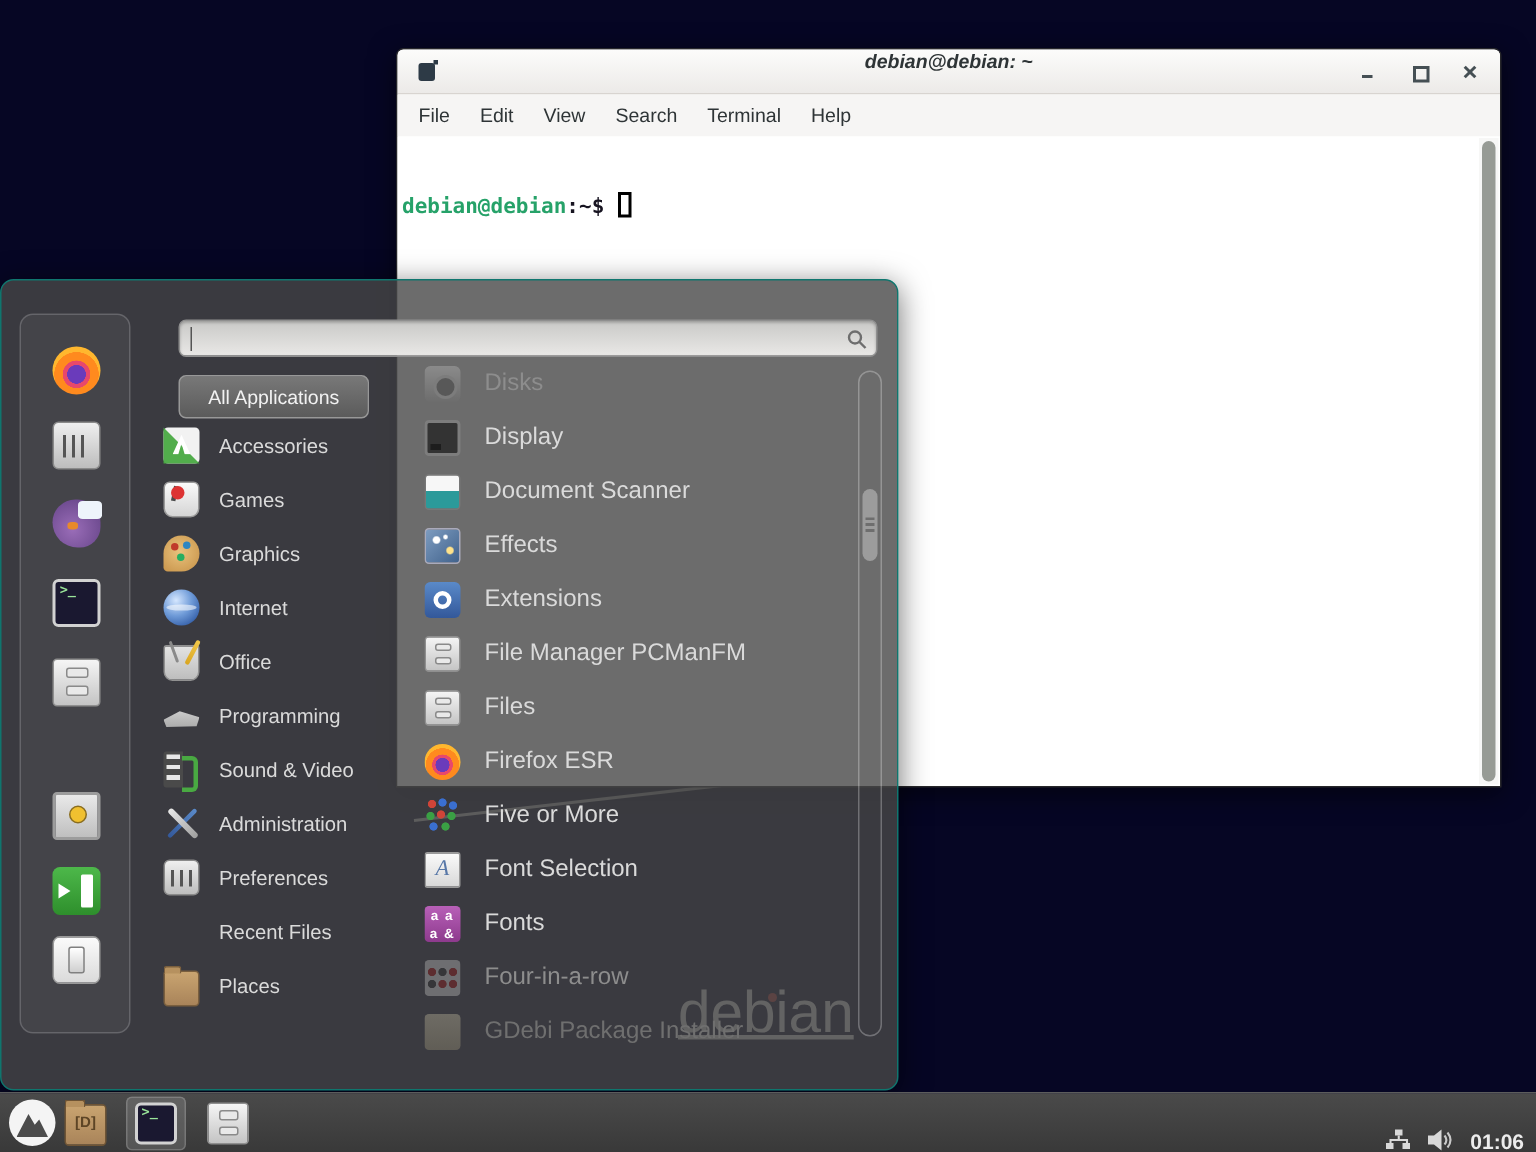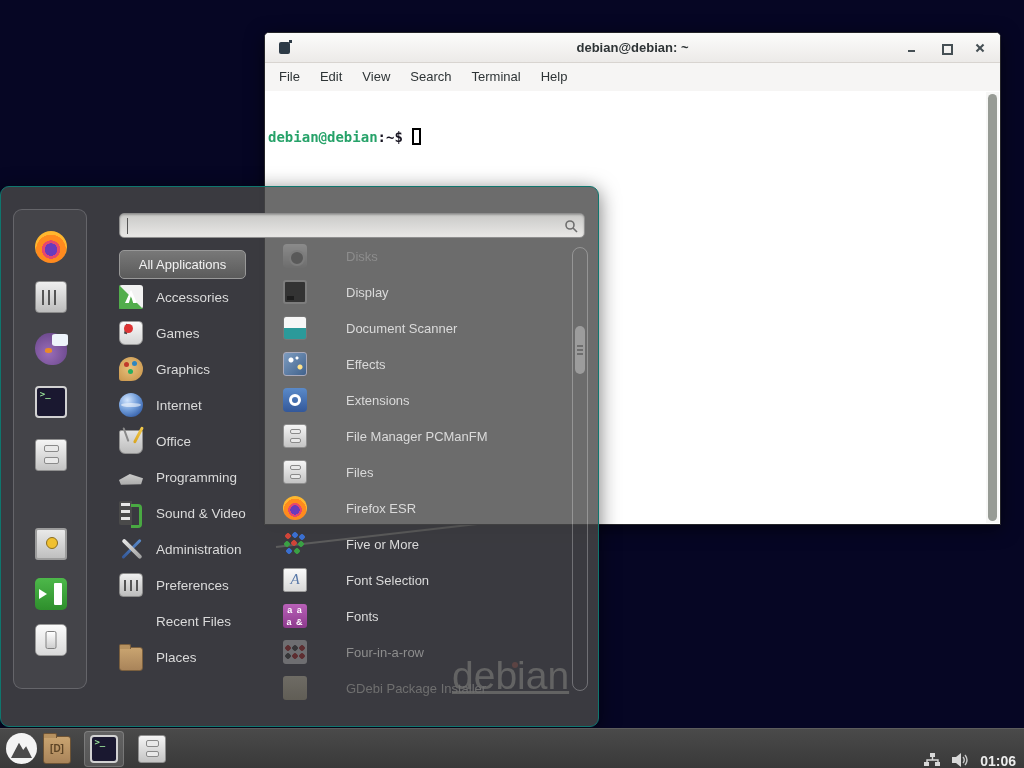--- a/index.html
+++ b/index.html
@@ -15,21 +15,21 @@
              background:#b5b5b5; transform:rotate(-6.5deg); transform-origin:left center; }
   .wp-dot { position:absolute; left:512px; top:662px; width:6px; height:6px;
             border-radius:50%; background:#a83232; }
 
   
   .term { position:absolute; left:264px; top:32px; width:737px; height:493px; z-index:1;
           border:1px solid #26262a; border-radius:5px 5px 0 0;
           box-shadow:0 4px 18px rgba(0,0,0,.55); background:#fff; }
   .t-titlebar { position:relative; height:30px; border-radius:4px 4px 0 0;
                 background:linear-gradient(#fcfcfb,#eceae8); border-bottom:1px solid #d8d4d0;
-                display:flex; align-items:center; }
+                display:flex; align-items:flex-start;font-style:italic; }
   .t-appicon { position:absolute; left:14px; top:9px; width:11px; height:12px;
                background:#2d3a46; border-radius:2px; }
   .t-appicon::after { content:""; position:absolute; right:-2px; top:-2px; width:3px; height:3px; background:#2d3a46; }
   .t-title { flex:1; text-align:center; font-size:13px; font-weight:bold; color:#2e3436; }
   .t-controls { position:absolute; right:14px; top:0; height:30px; display:flex; align-items:center; gap:22px; }
   .t-btn { position:relative; width:12px; height:12px; cursor:default; }
   .t-min::after { content:""; position:absolute; left:2px; bottom:2px; width:7px; height:2px; background:#454f54; }
   .t-max::after { content:""; position:absolute; left:2px; top:2px; width:7px; height:7px; border:2px solid #454f54; }
   .t-close::before, .t-close::after { content:""; position:absolute; left:1px; top:5px; width:10px; height:2px; background:#454f54; }
   .t-close::before { transform:rotate(45deg); }
@@ -61,28 +61,28 @@
                     border:none; background:transparent; outline:none;
                     font-size:13px; color:#222; caret-color:#333; }
   .m-caret { position:absolute; left:7px; top:4px; width:1px; height:16px; background:#555; }
   .m-search svg { position:absolute; right:6px; top:5px; }
 
   .allapps-btn { position:absolute; left:118px; top:63px; width:127px; height:29px;
                  border:1px solid #989898; border-radius:5px;
                  background:linear-gradient(#787878,#5b5b5b);
                  color:#f2f2f2; font-size:13px; text-align:center; line-height:27px; cursor:pointer; }
 
-  .cats { position:absolute; left:118px; top:92px; width:166px; }
+  .cats { position:absolute; left:108px; top:92px; width:166px; }
   .cat-row { position:relative; height:36px; display:flex; align-items:center; gap:13px; cursor:pointer; }
   .cat-label { font-size:13.5px; color:#dadada; white-space:nowrap; }
   .cat-spacer { width:24px; height:24px; flex:none; }
 
   .apps { position:absolute; left:282px; top:51px; width:280px; height:466px; overflow:hidden; }
   .app-row { position:relative; height:36px; display:flex; align-items:center; gap:16px; cursor:pointer; }
-  .app-label { font-size:13px; color:#dadada; white-space:nowrap;margin-left:23px; }
+  .app-label { font-size:16px; color:#dadada; white-space:nowrap; }
   .app-row.dim .app-label { color:#8d8d8d; }
   .app-row.dim .ic { opacity:.55; }
   .app-row.dimmer .app-label { color:#6f6f6f; }
   .app-row.dimmer .ic { opacity:.35; }
 
   .apps-sb { position:absolute; left:571px; top:60px; width:16px; height:444px;
              border:1px solid rgba(255,255,255,.28); border-radius:8px; }
   .apps-thumb { position:absolute; left:2px; top:78px; width:10px; height:48px;
                 background:#9c9c9c; border-radius:5px; cursor:pointer; }
   .apps-thumb::after { content:""; position:absolute; left:2px; top:19px; width:6px; height:10px;

